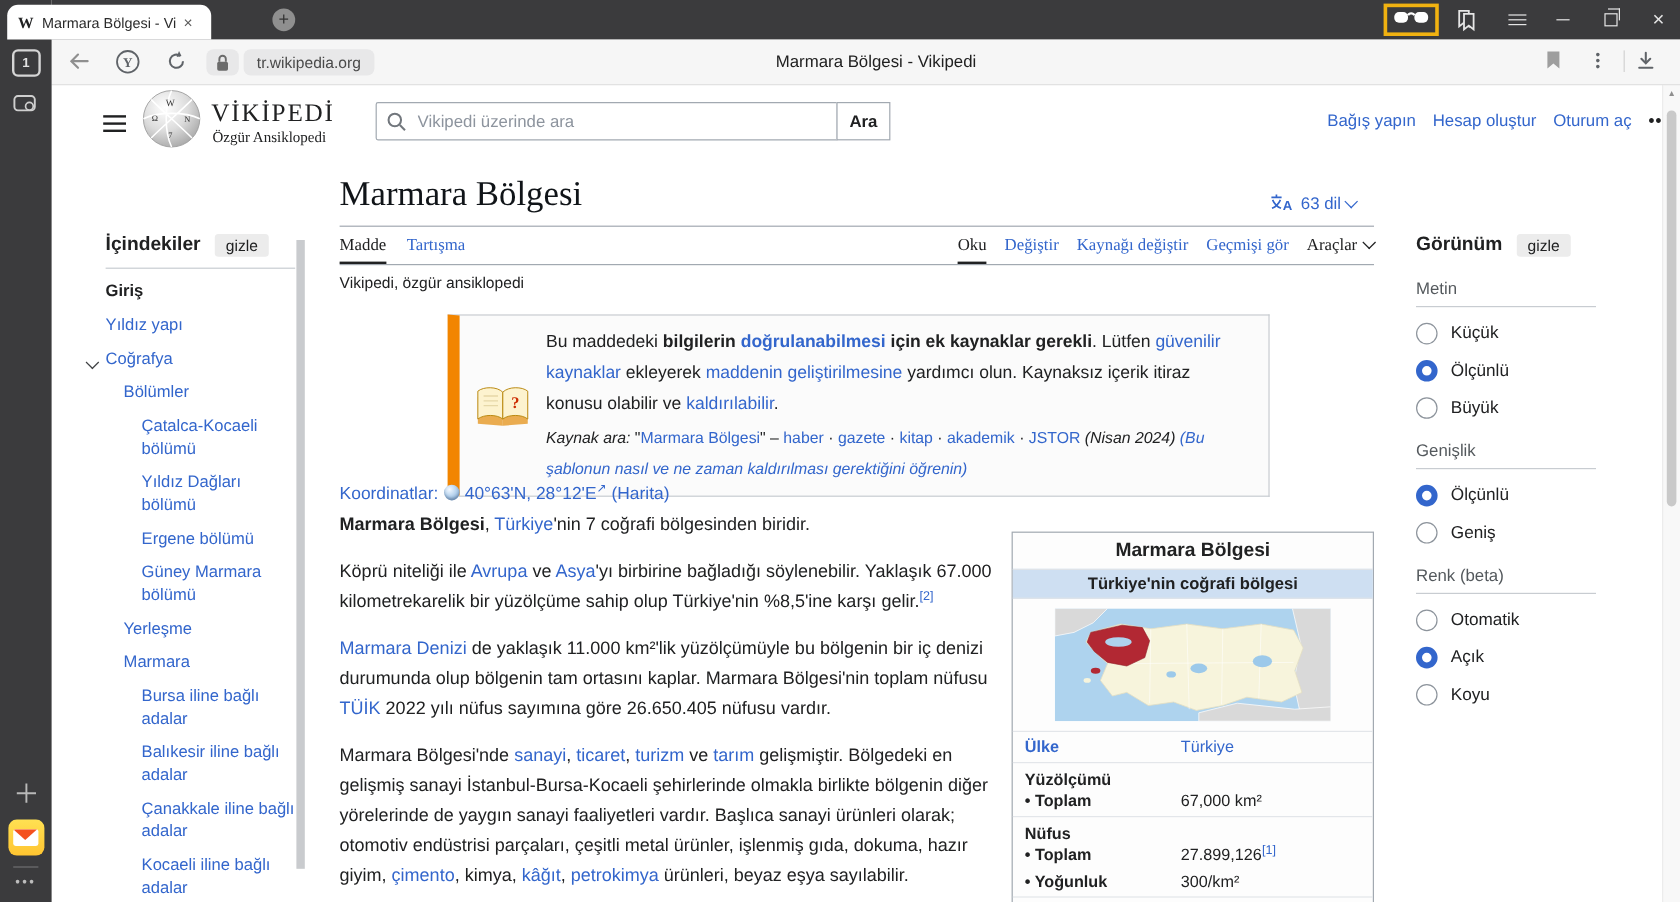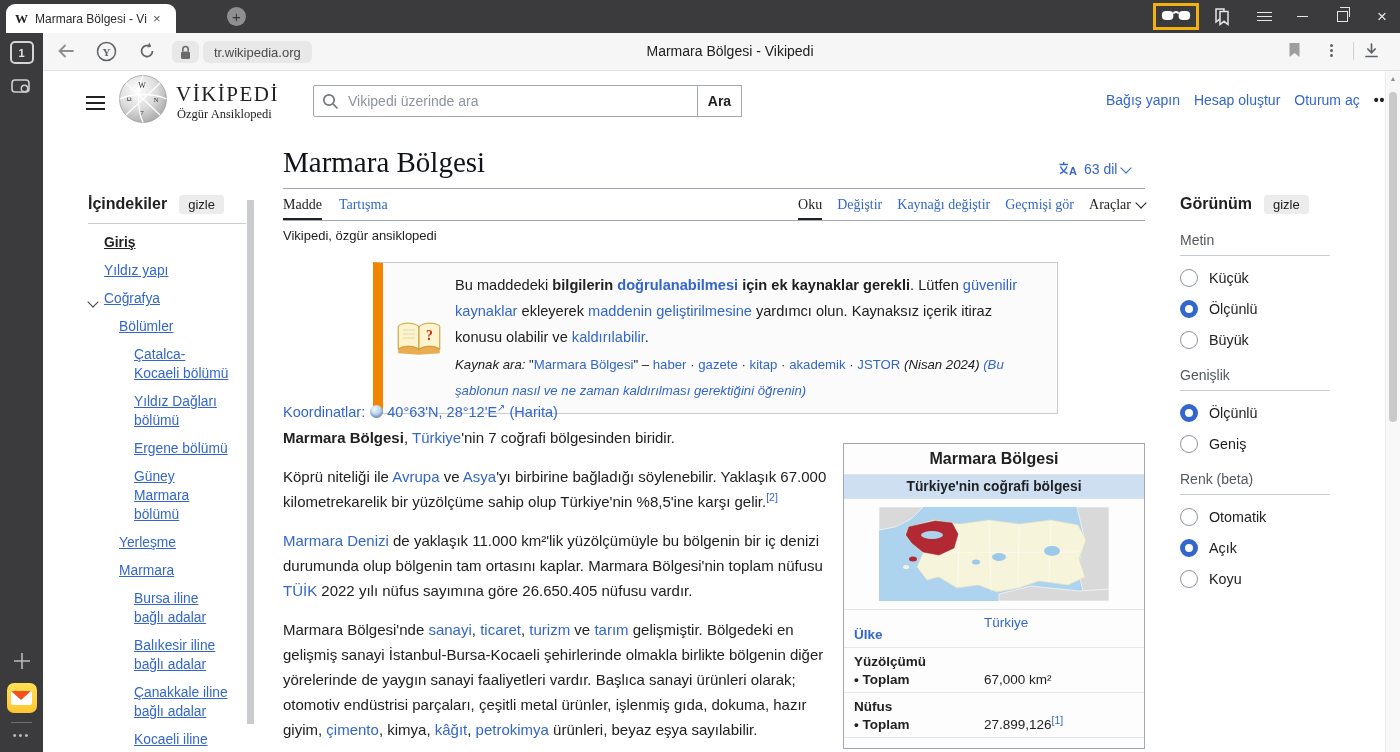--- a/index.html
+++ b/index.html
@@ -48,21 +48,21 @@
   #ara-btn{position:absolute;left:697px;top:85px;width:45px;height:32px;border:1px solid #a2a9b1;box-sizing:border-box;
       background:#fff;font-weight:700;font-size:14px;display:flex;align-items:center;justify-content:center;cursor:pointer;}
   #hdr-links{position:absolute;left:1075px;top:92px;display:flex;gap:14px;font-size:14px;align-items:center;margin-left:31px;}
   #hdr-links .hlink{color:#36c;cursor:pointer;white-space:nowrap;}
   #hdr-more{color:#202122;font-weight:700;letter-spacing:1px;cursor:pointer;}
   
   #toc{position:absolute;left:88px;top:195px;width:158px;}
   .panel-head{display:flex;align-items:flex-start;gap:12px;border-bottom:1px solid #c8ccd1;padding-bottom:9px;}
   .panel-head b{font-size:16px;}
   .gizle{background:#ececec;border-radius:3px;padding:2px 9px;font-size:13px;cursor:pointer;}
-  .toc-item{position:relative;font-size:13.8px;line-height:19px;margin:9px 16px;color:#36c;cursor:pointer;text-decoration:underline;}
+  .toc-item{position:relative;font-size:13.8px;line-height:19px;margin:9px 0;color:#36c;cursor:pointer;}
   .toc-item.lv1{padding-left:15px;}
   .toc-item.lv2{padding-left:30px;}
   .toc-item.active{color:#202122;font-weight:700;}
   .toc-chev{position:absolute;left:-15px;top:3px;}
   
   .chev{display:inline-block;width:7px;height:7px;border-right:1.7px solid currentColor;border-bottom:1.7px solid currentColor;
       transform:rotate(45deg);}
   
   #a-title{position:absolute;left:283px;top:146px;font-family:"Liberation Serif","DejaVu Serif",serif;font-size:29px;color:#101418;}
   #title-rule{position:absolute;left:283px;top:188px;width:862px;height:1px;background:#a2a9b1;}
@@ -98,21 +98,21 @@
   
   #infobox{position:absolute;left:843px;top:443px;width:302px;box-sizing:border-box;background:#fdfdfd;
       border:1px solid #a2a9b1;font-size:13.5px;}
   #ib-title{text-align:center;font-weight:700;font-size:16px;padding:6px 0;}
   #ib-sub{text-align:center;font-weight:700;font-size:13.8px;padding:4px 0;background:#cedff2;
       border-top:1px solid #dfe3e8;border-bottom:1px solid #dfe3e8;}
   #ib-map{display:flex;justify-content:center;padding:8px 0;}
   .ib-row{display:flex;border-top:1px solid #e3e6ea;padding:5px 8px 5px 10px;}
   .ib-row .ib-label{width:130px;font-weight:700;flex-shrink:0;}
   .ib-row .ib-label.link,{color:#36c;}
-  .ib-label.link{color:#36c;cursor:pointer;margin-top:12px;}
+  .ib-label.link{color:#36c;cursor:pointer;}
   .ib-value{flex:1;}
   .ib-value.link{color:#36c;cursor:pointer;}
   .ib-ghead{font-weight:700;padding:6px 0 1px 10px;border-top:1px solid #e3e6ea;}
   .ib-row.sub{border-top:none;padding-top:2px;}
   
   #appearance{position:absolute;left:1180px;top:195px;width:150px;}
   .app-sec{font-size:14px;color:#54595d;border-bottom:1px solid #c8ccd1;padding:0 0 7px 0;margin:18px 0 4px 0;}
   .app-opt{display:flex;align-items:center;gap:11px;margin:13px 0;font-size:14.3px;cursor:pointer;}
   .radio{width:18px;height:18px;border-radius:50%;border:1px solid #8d949c;background:#fff;box-sizing:border-box;flex-shrink:0;}
   .radio.checked{border:5.5px solid #36c;}
@@ -395,20 +395,24 @@
           <span class="ib-label"> • Toplam</span>
           <span class="ib-value">67,000 km²</span>
         </div>
       </div>
       <div>
         <div class="ib-ghead">Nüfus</div>
         <div class="ib-row sub">
           <span class="ib-label"> • Toplam</span>
           <span class="ib-value">27.899,126<span class="sg-supref">[1]</span></span>
         </div>
+        <div class="ib-row sub">
+          <span class="ib-label"> • Yoğunluk</span>
+          <span class="ib-value">300/km²</span>
+        </div>
       </div>
       <div class="ib-row"></div>
     </div>
 </div>
 
 <div id="appearance">
   <div class="panel-head" style="border-bottom:none;padding-bottom:0">
     <b>Görünüm</b>
     <span class="gizle">gizle</span>
   </div>

